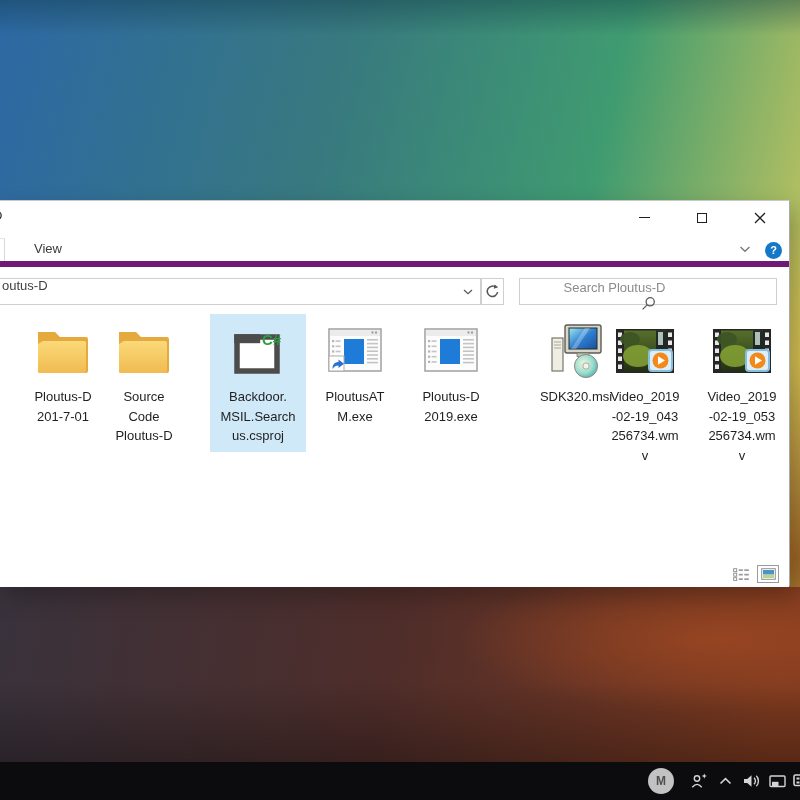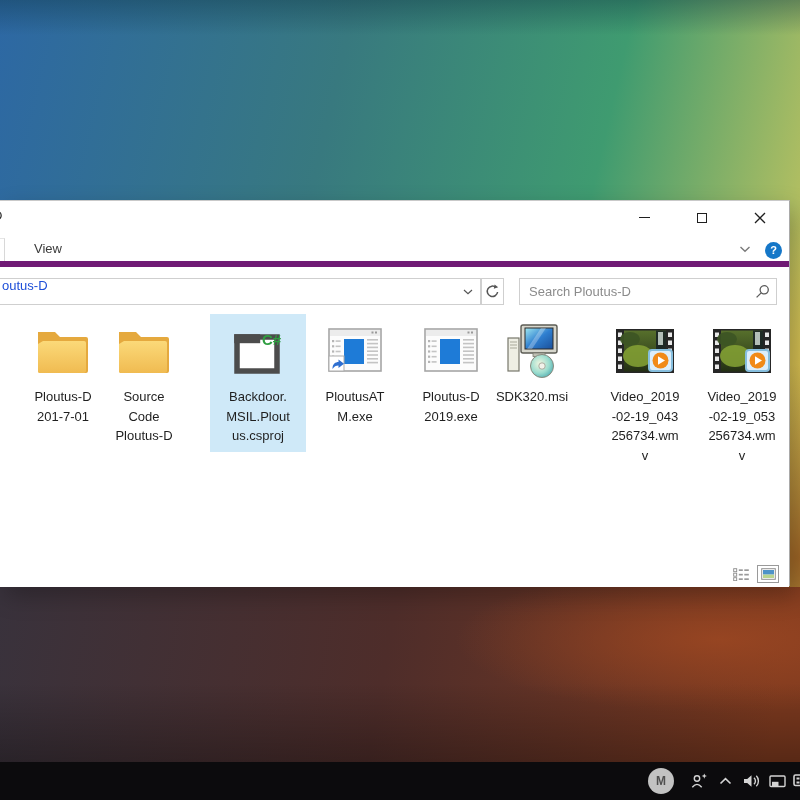--- a/index.html
+++ b/index.html
@@ -42,29 +42,29 @@
   .tab-stub{position:absolute;left:0;top:5px;width:5px;height:23px;border-right:1px solid #d8d8d8;border-top:1px solid #e5e5e5;}
   .menu-view{position:absolute;left:34px;top:8px;font-size:13px;color:#3a3a3a;cursor:default;}
   .ribbon-chevron{position:absolute;right:38px;top:13px;line-height:0;}
   .help-btn{position:absolute;right:7px;top:9px;width:17px;height:17px;border-radius:50%;
     background:#1577c8;color:#fff;font-size:11px;font-weight:bold;text-align:center;line-height:17px;cursor:default;}
   .toolbar{position:absolute;left:0;top:66px;width:100%;height:44px;background:#fff;}
   .addressbar{
     position:absolute;left:0;top:11px;width:481px;height:27px;
     border:1px solid #cfcfcf;border-left:none;background:#fff;display:flex;align-items:center;
   }
-  .addr-input{flex:1;border:none;outline:none;background:transparent;font-family:inherit;font-size:13px;color:#1d4ed8;padding:0 0 12px 2px;height:23px;}
+  .addr-input{flex:1;border:none;outline:none;background:transparent;font-family:inherit;font-size:13px;color:#404040;padding:0 0 12px 2px;height:23px;}
   .addr-chevron{width:24px;display:flex;justify-content:center;line-height:0;}
   .refresh-btn{
     position:absolute;left:481px;top:11px;width:23px;height:27px;border:1px solid #cfcfcf;
     background:#fff;display:flex;align-items:center;justify-content:center;line-height:0;
   }
   .searchbox{
     position:absolute;left:519px;top:11px;width:258px;height:27px;border:1px solid #cfcfcf;
-    background:#fff;display:flex;align-items:center;
+    background:#fff;display:flex;align-items:center;flex-direction:column;
   }
   .search-input{flex:1;border:none;outline:none;background:transparent;font-family:inherit;font-size:13px;color:#1a1a1a;padding-left:9px;height:23px;}
   .search-input::placeholder{color:#8b8b8b;opacity:1;}
   .search-glyph{width:28px;display:flex;justify-content:center;line-height:0;}
   .content{position:absolute;left:0;top:110px;width:100%;height:248px;background:#fff;}
   .file-item{position:absolute;top:3px;width:96px;padding-top:4px;text-align:center;cursor:default;}
   .file-item.selected{background:#cfe9f8;}
   .icon-box{height:66px;display:flex;align-items:center;justify-content:center;}
   .item-label{
     margin:3px auto 4px auto;width:88px;font-size:13px;line-height:19.5px;color:#1f1f1f;
@@ -191,21 +191,21 @@
 
       <div class="file-item selected" style="left:210px">
         <div class="icon-box">
           <svg width="52" height="52" viewBox="0 0 52 52">
             <rect x="5" y="12" width="40" height="34" fill="#fff" stroke="#4c4c4c" stroke-width="5.5"></rect>
             <rect x="2.2" y="9.2" width="26" height="9" fill="#4c4c4c"></rect>
             <text x="30" y="20" font-family="Liberation Sans, DejaVu Sans, sans-serif" font-size="15" font-weight="bold" fill="#2f9e41">C#</text>
           </svg>
         </div>
         <div class="item-label">Backdoor.
-MSIL.Plout
+MSIL.Search
 us.csproj</div>
       </div>
 
       <div class="file-item" style="left:307px">
         <div class="icon-box">
           <svg width="54" height="46" viewBox="0 0 54 46">
             <rect x="1" y="1" width="52" height="42" fill="#fcfcfc" stroke="#a6a6a6" stroke-width="1.6"></rect>
             <rect x="2" y="2" width="50" height="6" fill="#ececec"></rect>
             <rect x="43.5" y="3.5" width="2" height="2" fill="#999"></rect>
               <rect x="47" y="3.5" width="2" height="2" fill="#999"></rect>
@@ -273,21 +273,21 @@
               <rect x="39" y="26.2" width="11" height="1.6"></rect>
                 <rect x="39" y="30" width="11" height="1.6"></rect>
               <rect x="39" y="33.8" width="11" height="1.6"></rect>
             </g>
           </svg>
         </div>
         <div class="item-label">Ploutus-D
 2019.exe</div>
       </div>
 
-      <div class="file-item" style="left:484px">
+      <div class="file-item" style="left:528px">
         <div class="icon-box">
           <svg width="54" height="56" viewBox="0 0 54 56">
             <defs>
               <linearGradient id="scrA" x1="0" y1="0" x2="1" y2="1">
                 <stop offset="0" stop-color="#9fe8f0"></stop>
                   <stop offset=".5" stop-color="#2f7fd0"></stop>
                   <stop offset="1" stop-color="#1a4f9a"></stop>
               </linearGradient>
               <radialGradient id="cdA" cx=".4" cy=".4" r=".75">
                 <stop offset="0" stop-color="#f0f6e0"></stop>

